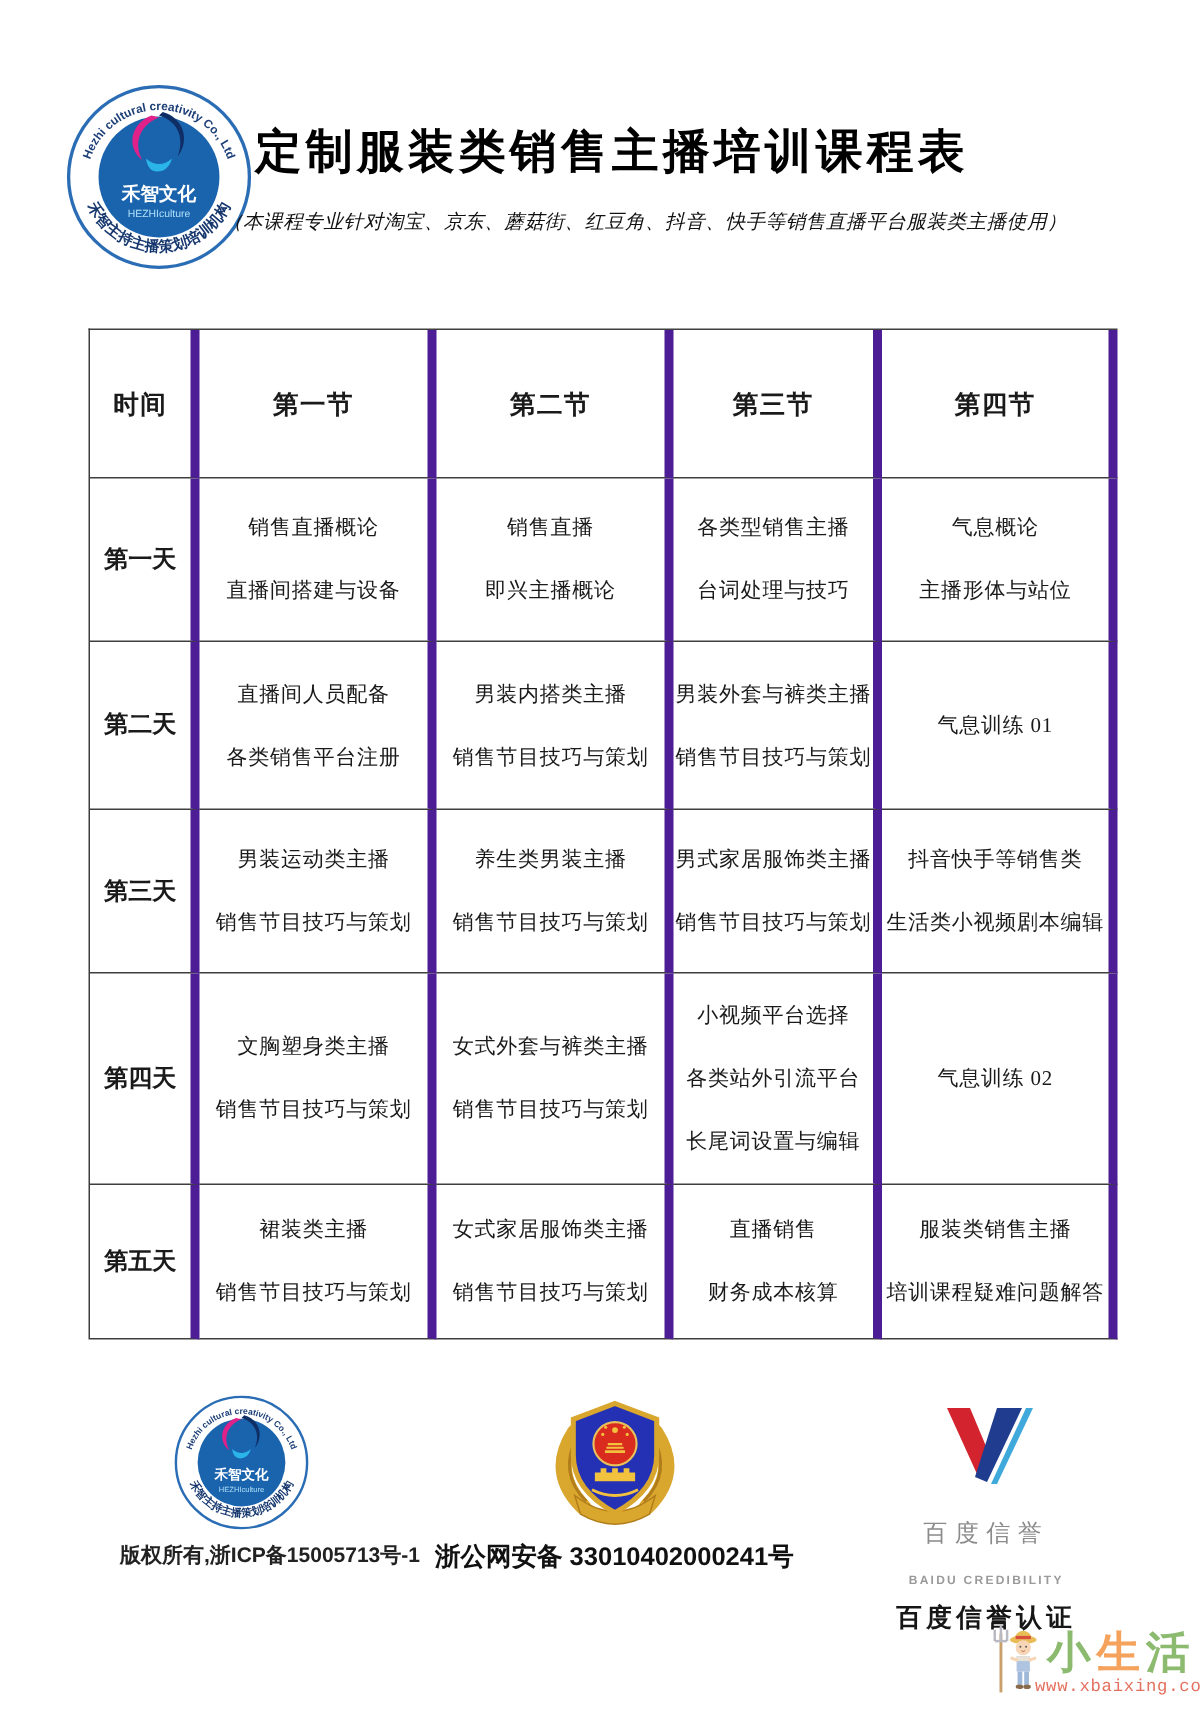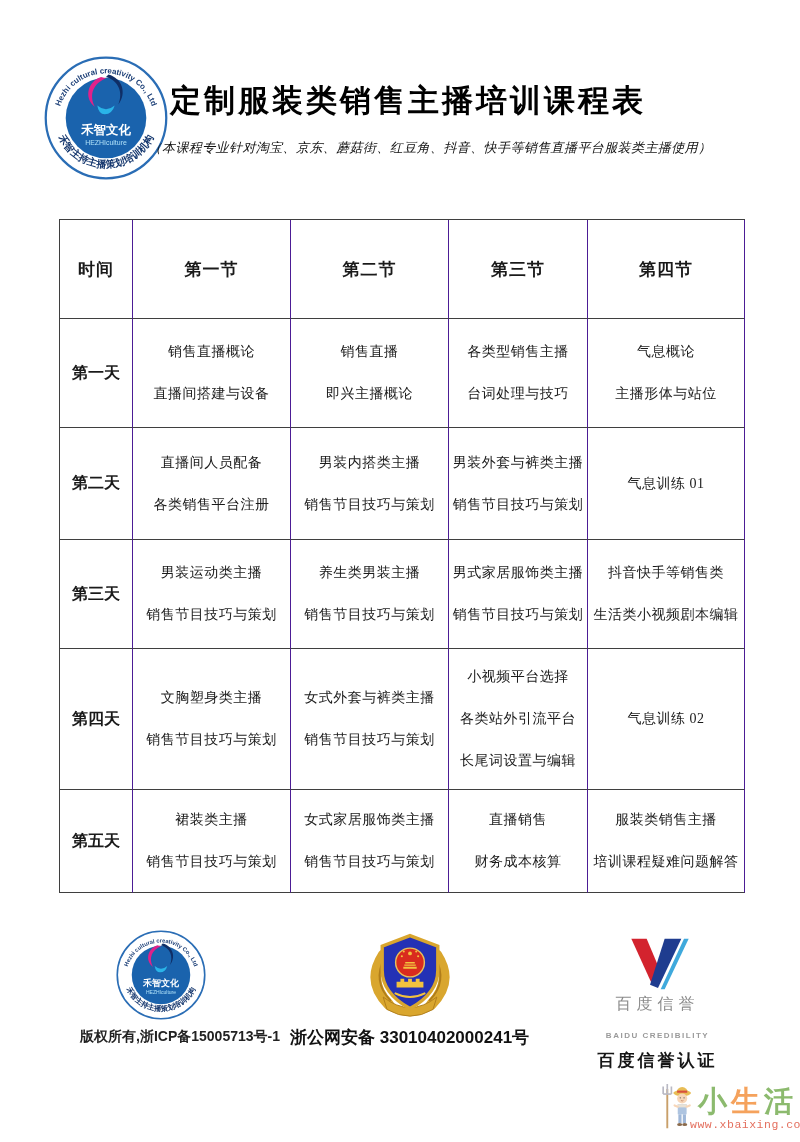--- a/index.html
+++ b/index.html
@@ -11,38 +11,38 @@
   .doc-title{position:absolute;left:170px;top:80px;width:560px;text-align:left;
              font-size:31px;font-weight:bold;letter-spacing:3px;color:#000;}
   .doc-subtitle{position:absolute;left:120px;top:139px;width:620px;text-align:center;
              font-size:13px;letter-spacing:0.4px;color:#111;font-style:italic;}
 
   
   .course-table{position:absolute;left:59px;top:219px;width:686px;
       display:grid;grid-template-columns:73px 158px 158px 139px 1fr;
       grid-template-rows:99px 109px 112px 109px 141px 103px;
       border-top:1px solid #3f3f3f;border-left:1px solid #3f3f3f;box-sizing:border-box;}
-  .tcell{border-right:1px solid #4c1d95;border-bottom:1px solid #3f3f3f;
+  .tcell{border-right:6px solid #4c1d95;border-bottom:1px solid #3f3f3f;
       display:flex;flex-direction:column;align-items:center;justify-content:center;
       gap:24px;text-align:center;padding:4px 2px;box-sizing:border-box;}
   .tcell.th{font-size:17px;font-weight:bold;letter-spacing:1px;}
   .tcell.day{font-size:16px;font-weight:bold;}
   .line{font-size:14px;letter-spacing:0.5px;white-space:nowrap;}
 
   
   .footer-logo{position:absolute;left:116px;top:930px;width:90px;height:90px;}
   .icp-text{position:absolute;left:50px;top:1028px;width:260px;text-align:center;
       font-size:14px;font-family:"Liberation Sans","DejaVu Sans",sans-serif;color:#222;font-weight:bold;}
   .police-badge{position:absolute;left:362px;top:928px;width:96px;height:92px;}
   .police-text{position:absolute;left:290px;top:1026px;width:240px;text-align:left;
       font-size:17px;font-weight:bold;font-family:"Liberation Sans","DejaVu Sans",sans-serif;color:#111;}
   .baidu-block{position:absolute;left:585px;top:936px;width:145px;text-align:center;
       font-family:"Liberation Sans","DejaVu Sans",sans-serif;}
   .baidu-icon{width:72px;height:56px;display:block;margin:0 auto;}
-  .baidu-cn{font-size:16px;color:#8b8b8b;letter-spacing:5px;margin-top:2px;}
+  .baidu-cn{font-size:16px;color:#8b8b8b;letter-spacing:5px;margin-top:20px;}
   .baidu-en{font-size:8px;color:#9a9a9a;letter-spacing:1.5px;margin-top:16px;font-weight:bold;}
   .baidu-cert{font-size:17px;color:#161616;letter-spacing:3px;margin-top:9px;font-weight:bold;}
 
   
   .watermark{position:absolute;left:660px;top:1076px;width:140px;height:64px;}
   .mascot{position:absolute;left:0;top:4px;width:38px;height:56px;}
   .wm-text{position:absolute;left:38px;top:6px;width:100px;text-align:left;
       font-family:"Liberation Sans","DejaVu Sans",sans-serif;font-weight:bold;font-size:29px;letter-spacing:4px;}
   .wm-green{color:#8cba6e;} .wm-orange{color:#f5a25c;}
   .wm-url{position:absolute;left:30px;top:42px;font-family:"Liberation Mono","DejaVu Sans Mono",monospace;

